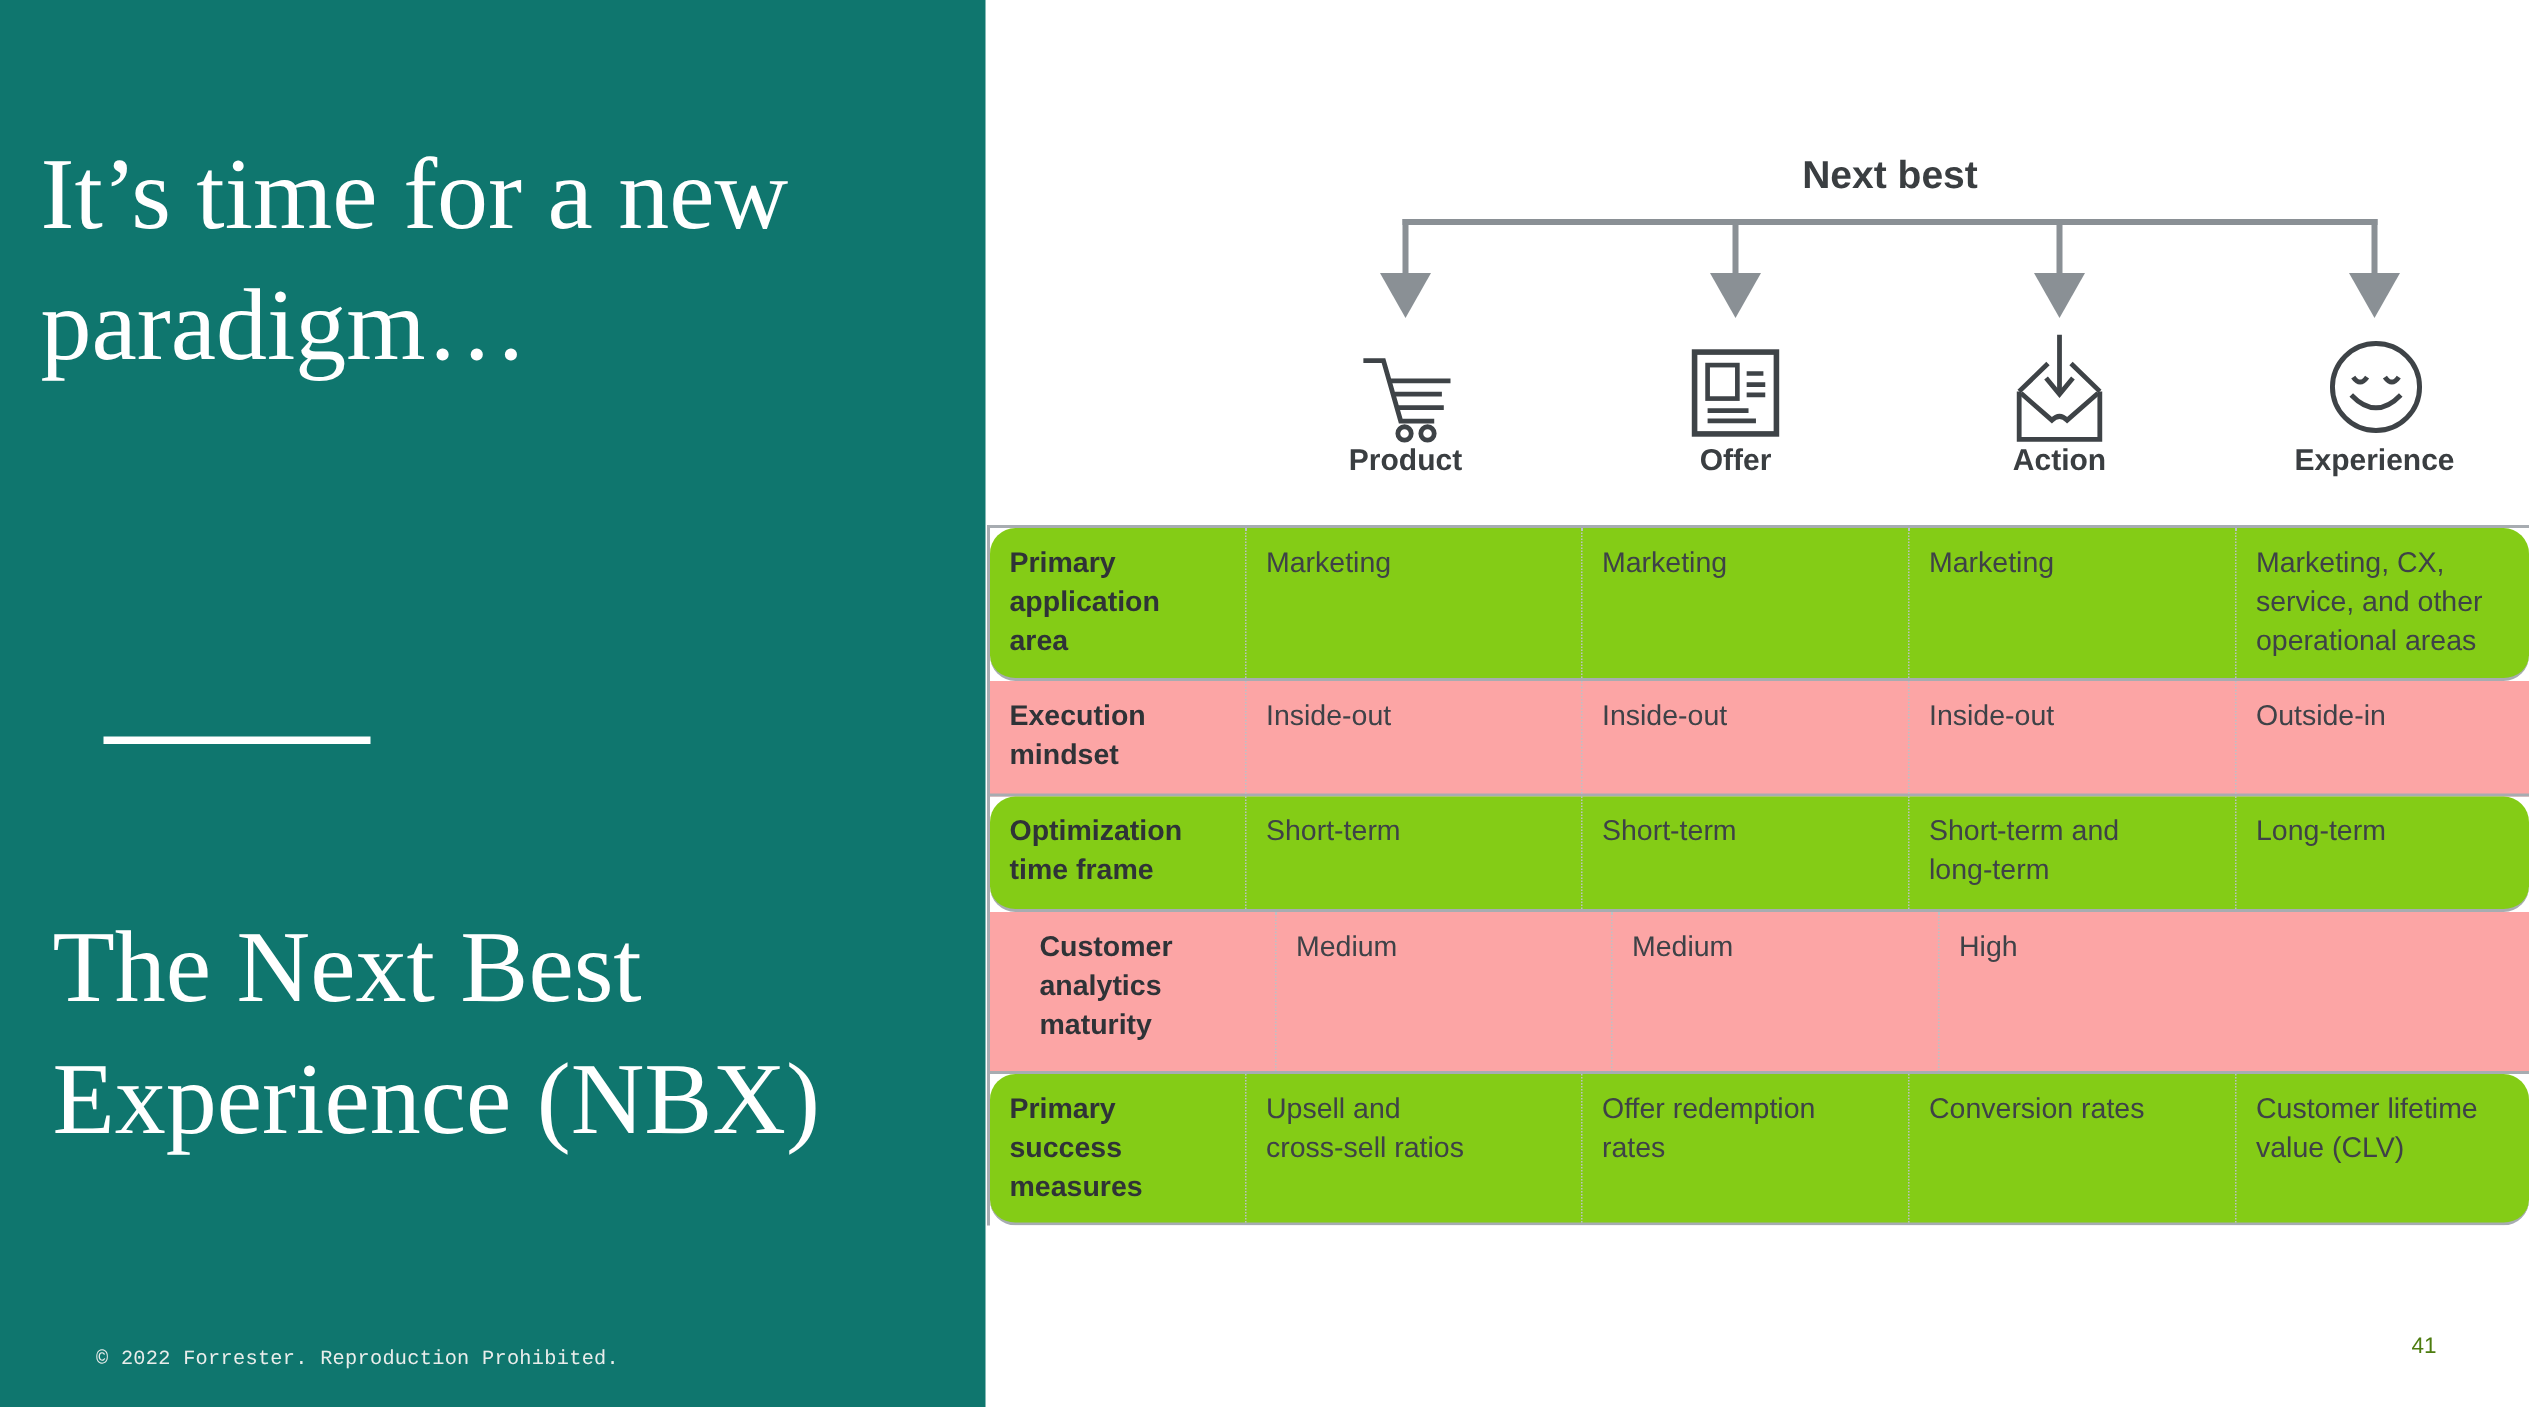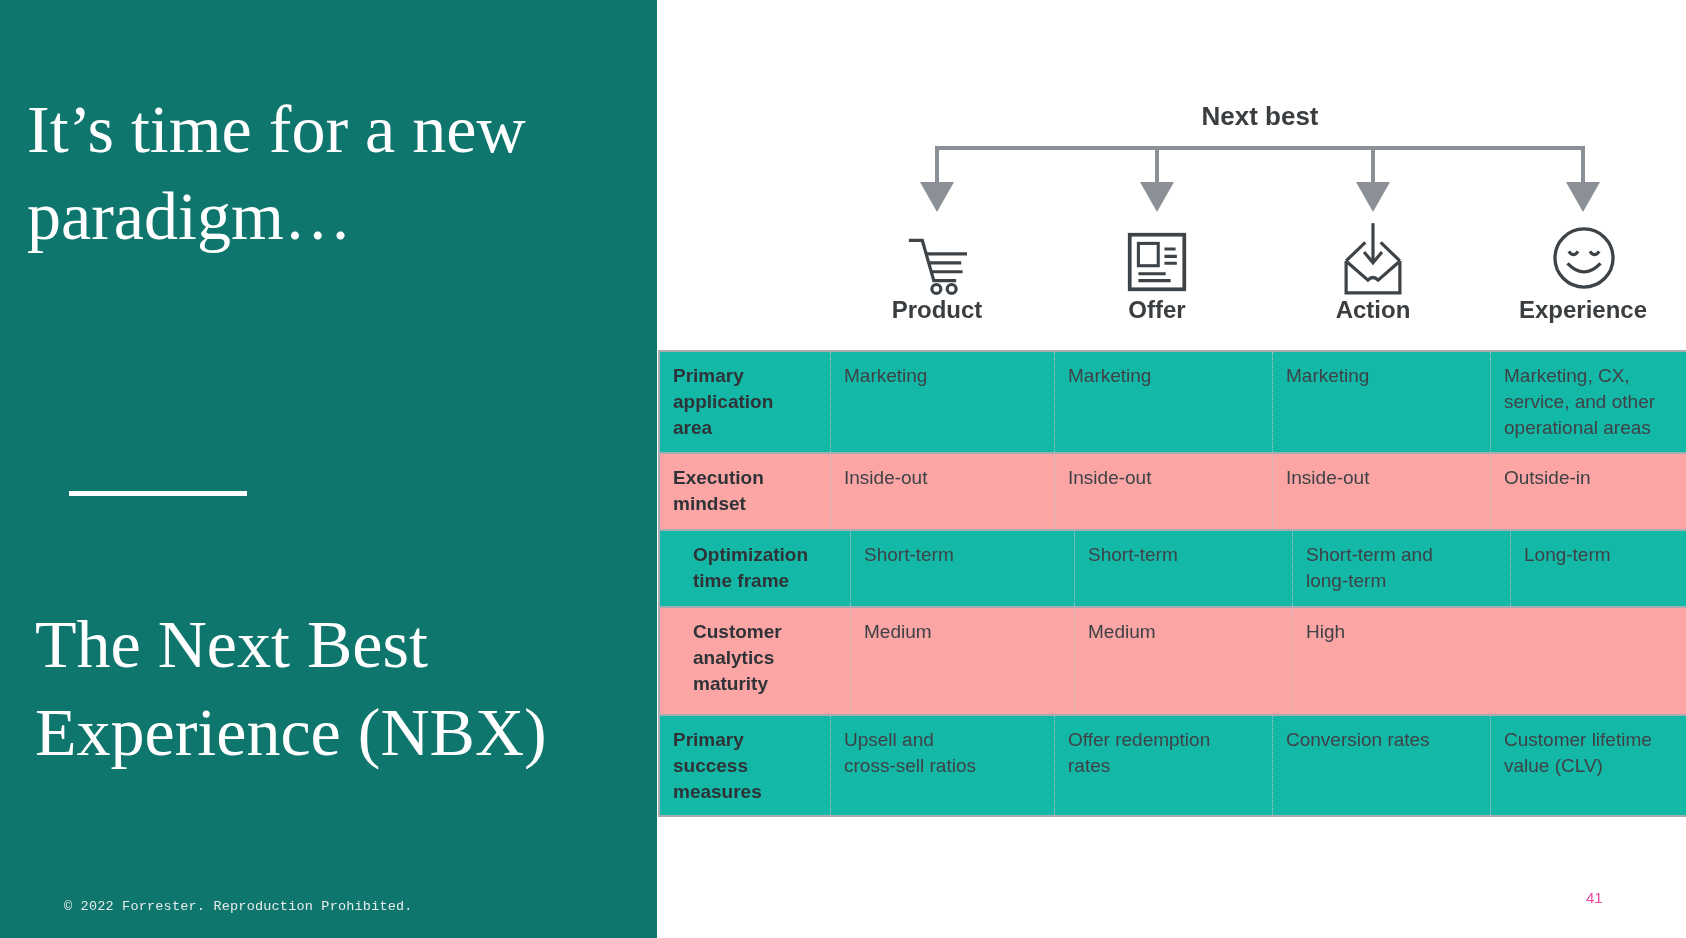--- a/index.html
+++ b/index.html
@@ -18,36 +18,36 @@
   
   .root-label { position:absolute; left:1135px; top:101px; width:250px; text-align:center;
     font-size:26px; font-weight:bold; color:#3A3E41; }
   .connector { position:absolute; left:935px; top:146px; width:650px; height:4px; background:#8A9095; }
   .stub { position:absolute; top:146px; width:4px; height:38px; background:#8A9095; }
   .arrowhead { position:absolute; top:182px; width:0; height:0;
     border-left:17px solid transparent; border-right:17px solid transparent; border-top:30px solid #8A9095; }
   .branch-icon { position:absolute; }
   .branch-icon svg { display:block; stroke:#3E4347; fill:none; }
   .branch-label { position:absolute; top:296px; width:200px; text-align:center;
-    font-size:24px; font-weight:bold; color:#3A3E41; }
+    font-size:20px; font-weight:bold; color:#3A3E41; }
 
   
   .ctable { position:absolute; left:658px; top:350px; width:1028px;
     border-top:2px solid #A7ACB1; border-left:2px solid #A7ACB1; }
   .trow { display:grid; grid-template-columns:170px 224px 218px 218px 196px;
     border-bottom:2px solid #A7ACB1; }
-  .trow.gray { background:#14b8a6; }
+  .trow.gray { background:#84cc16;border-radius:17px; }
   .trow.white { background:#fca5a5; }
   .tcell { padding:11px 13px 6px 13px; font-size:19px; line-height:26px; color:#3E4247; white-space:pre-line; }
   .tcell + .tcell { border-left:1px dotted #BCC1C5; }
   .tcell.rowlabel { font-weight:bold; color:#2F3337; }
-  .r1 { height:102px; } .r2 { height:77px; } .r3 { height:77px;padding-left:20px; } .r4 { height:108px;padding-left:20px; } .r5 { height:101px; }
+  .r1 { height:102px; } .r2 { height:77px; } .r3 { height:77px; } .r4 { height:108px;padding-left:20px; } .r5 { height:101px; }
 
-  .page-number { position:absolute; left:1586px; top:889px; width:60px; text-align:left;
-    font-size:15px; color:#ec4899; }
+  .page-number { position:absolute; left:1586px; top:889px; width:60px; text-align:center;
+    font-size:15px; color:#4d7c0f; }
 </style>
 </head>
 <body>
 
 <div class="left-panel">
   <div class="slide-title">
     <div>It’s time for a new</div>
     <div>paradigm…</div>
   </div>
   <div class="divider-rule"></div>

